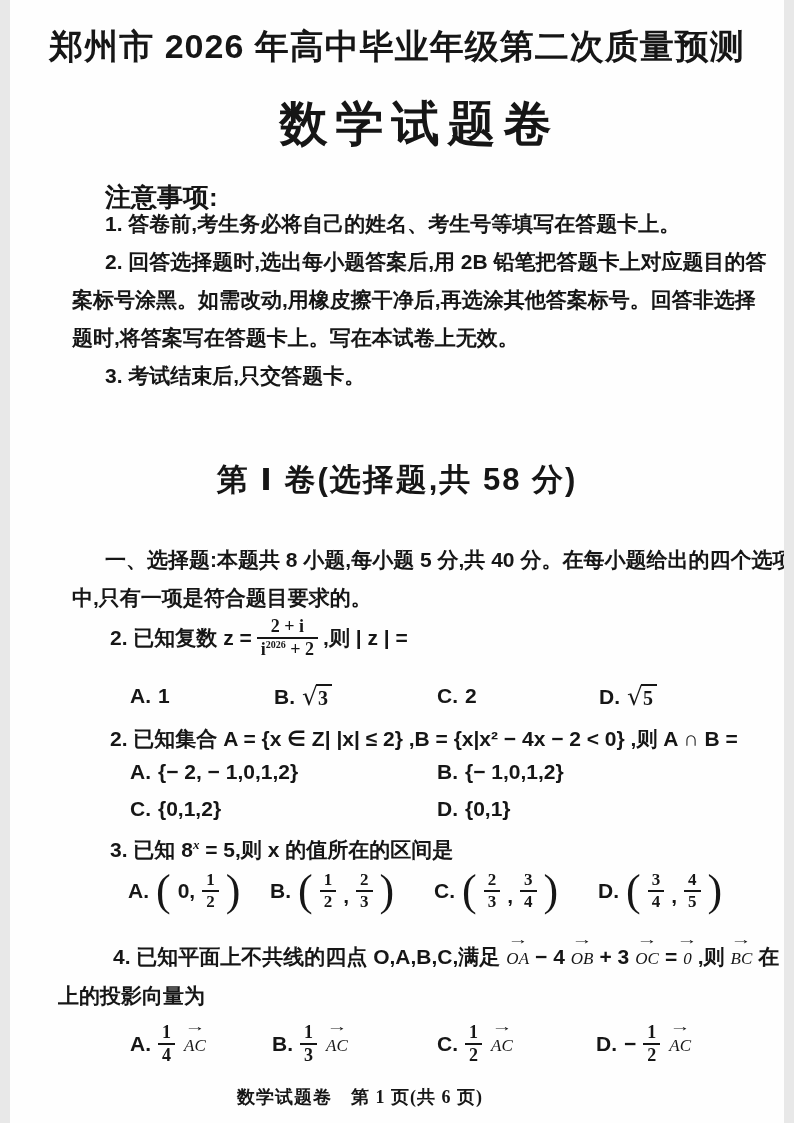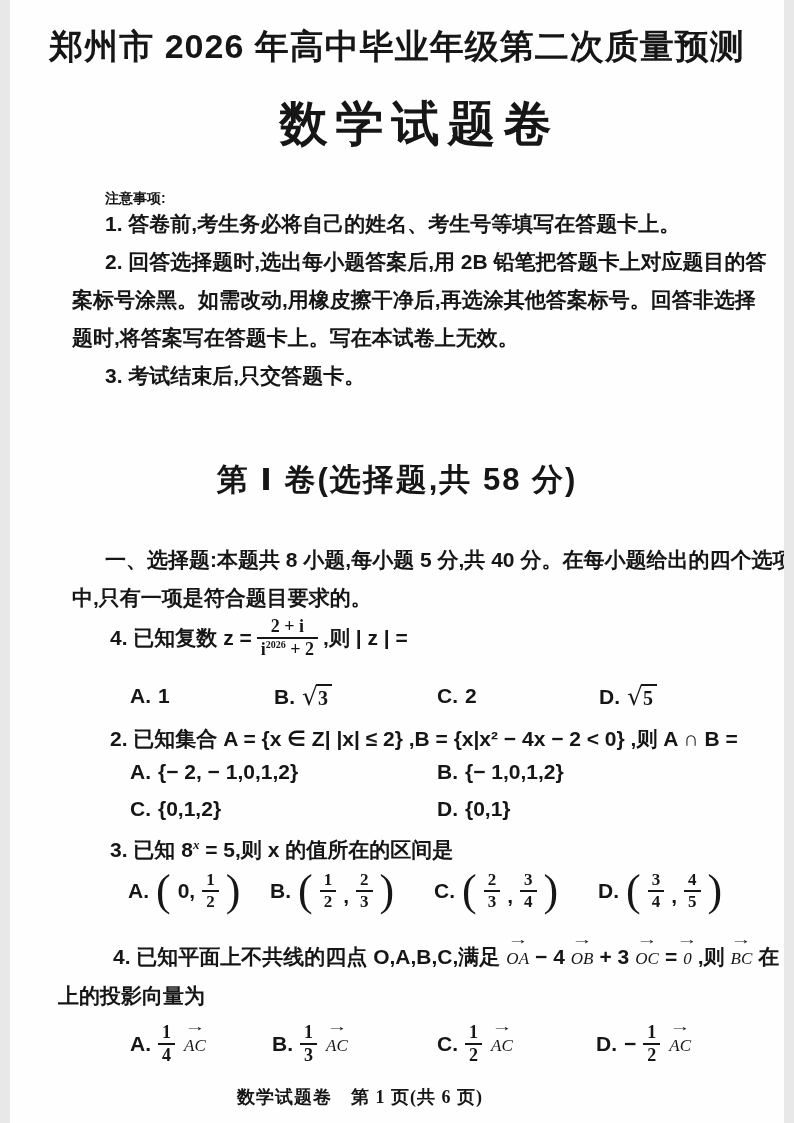--- a/index.html
+++ b/index.html
@@ -12,21 +12,21 @@
     font-family:"Liberation Sans","DejaVu Sans",sans-serif;
     font-weight:700;
     overflow:hidden;
   }
   .abs{position:absolute;}
   
   .exam-title{top:24px;left:0;right:0;text-align:center;font-size:34px;letter-spacing:1px;}
   .paper-title{top:92px;left:0;right:0;text-align:center;font-size:48px;letter-spacing:8px;margin-left:45px;}
   
   .notice{font-size:21px;white-space:nowrap;}
-  .n-heading{top:190px;left:95px;font-size:14px;}
+  .n-heading{top:180px;left:95px;font-size:26px;}
   .n-i1{top:210px;left:95px;}
   .n-i2a{top:248px;left:95px;}
   .n-i2b{top:286px;left:62px;}
   .n-i2c{top:324px;left:62px;}
   .n-i3{top:362px;left:95px;text-align:center;}
   
   .sec-heading{top:459px;left:0;right:0;text-align:center;font-size:31px;letter-spacing:2px;}
   .intro1{top:546px;left:95px;font-size:21px;white-space:nowrap;}
   .intro2{top:584px;left:62px;font-size:21px;white-space:nowrap;}
   
@@ -71,21 +71,21 @@
   <div class="abs notice n-i2a">2. 回答选择题时,选出每小题答案后,用 2B 铅笔把答题卡上对应题目的答</div>
   <div class="abs notice n-i2c">题时,将答案写在答题卡上。写在本试卷上无效。</div>
   <div class="abs notice n-i2b">案标号涂黑。如需改动,用橡皮擦干净后,再选涂其他答案标号。回答非选择</div>
   <div class="abs notice n-i3">3. 考试结束后,只交答题卡。</div>
 
   <div class="abs sec-heading">第 Ⅰ 卷(选择题,共 58 分)</div>
   <div class="abs intro1">一、选择题:本题共 8 小题,每小题 5 分,共 40 分。在每小题给出的四个选项</div>
   <div class="abs intro2">中,只有一项是符合题目要求的。</div>
 
   <div class="abs q-stem" style="top:616px;left:100px;">
-    <span class="plain">4. 已知复数 z =</span>
+    <span class="plain">2. 已知复数 z =</span>
     <span class="frac">
       <span class="num">2 + i</span>
       <span class="den"><span>i</span><sup>2026</sup><span> + 2</span></span>
     </span>
     <span class="plain">,则 | z | =</span>
   </div>
   <div class="abs opt-row" style="top:684px;">
     <span class="opt" style="left:120px;">
       <span class="olabel">A.</span>
       <span>1</span>

